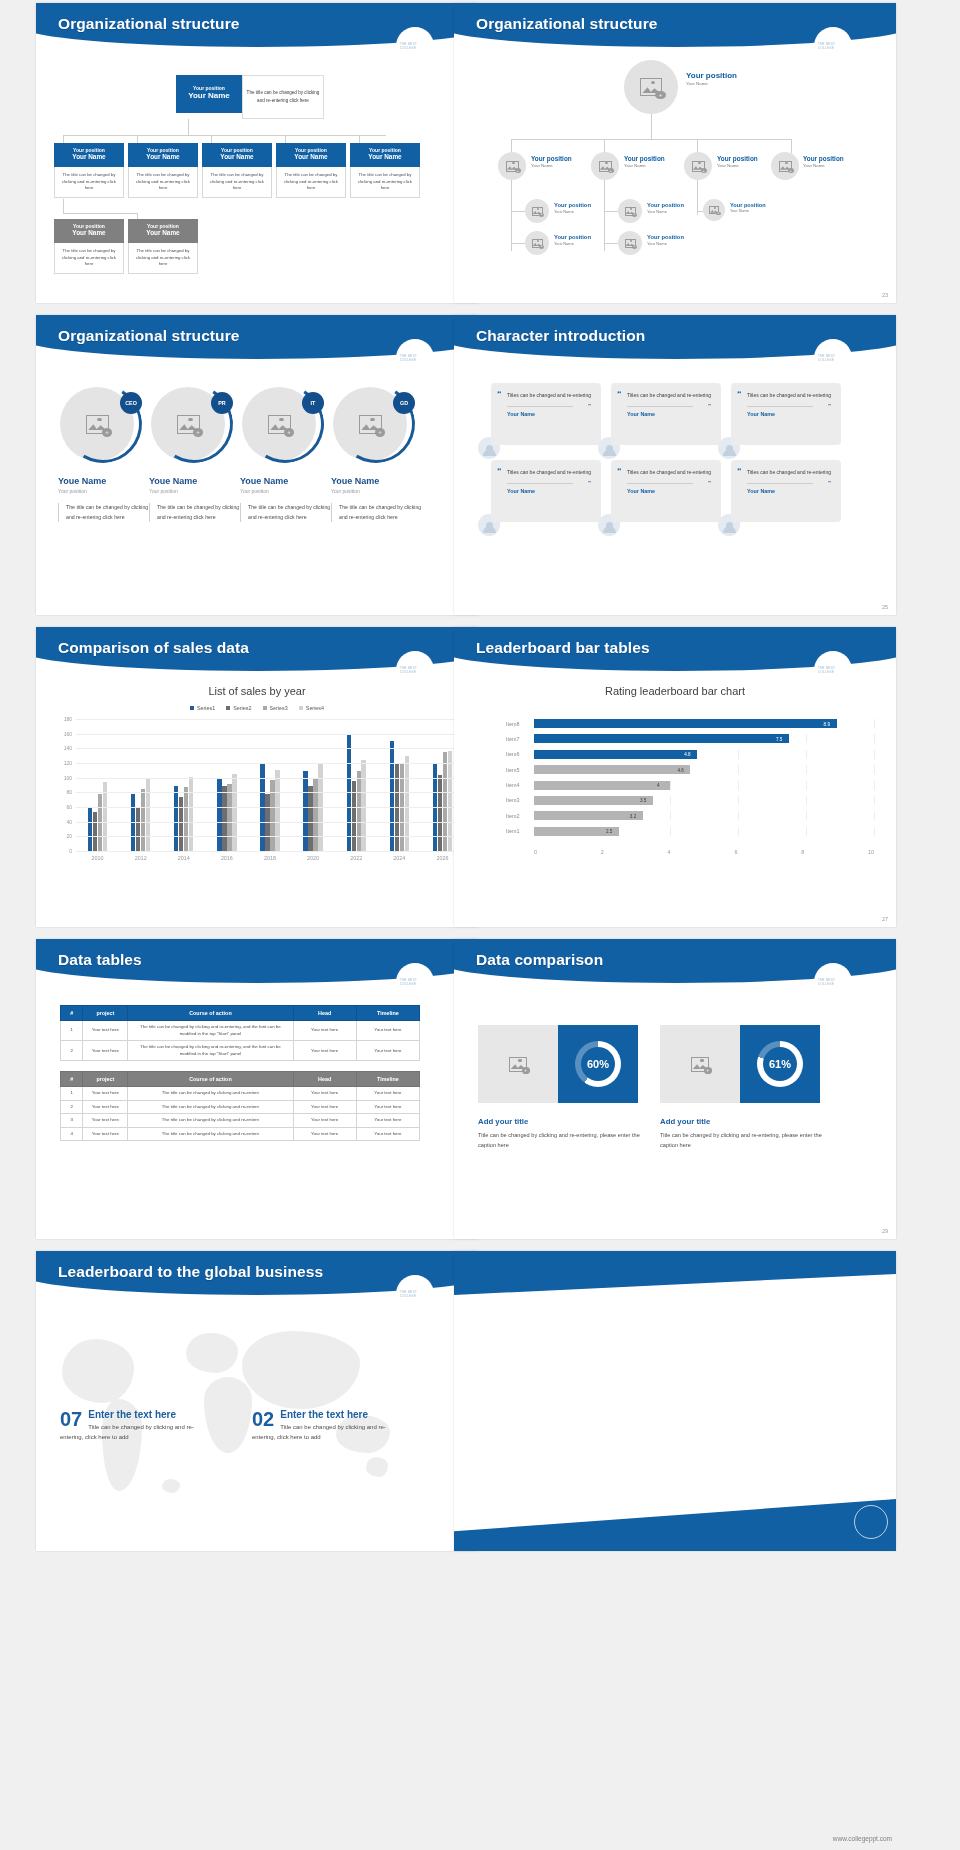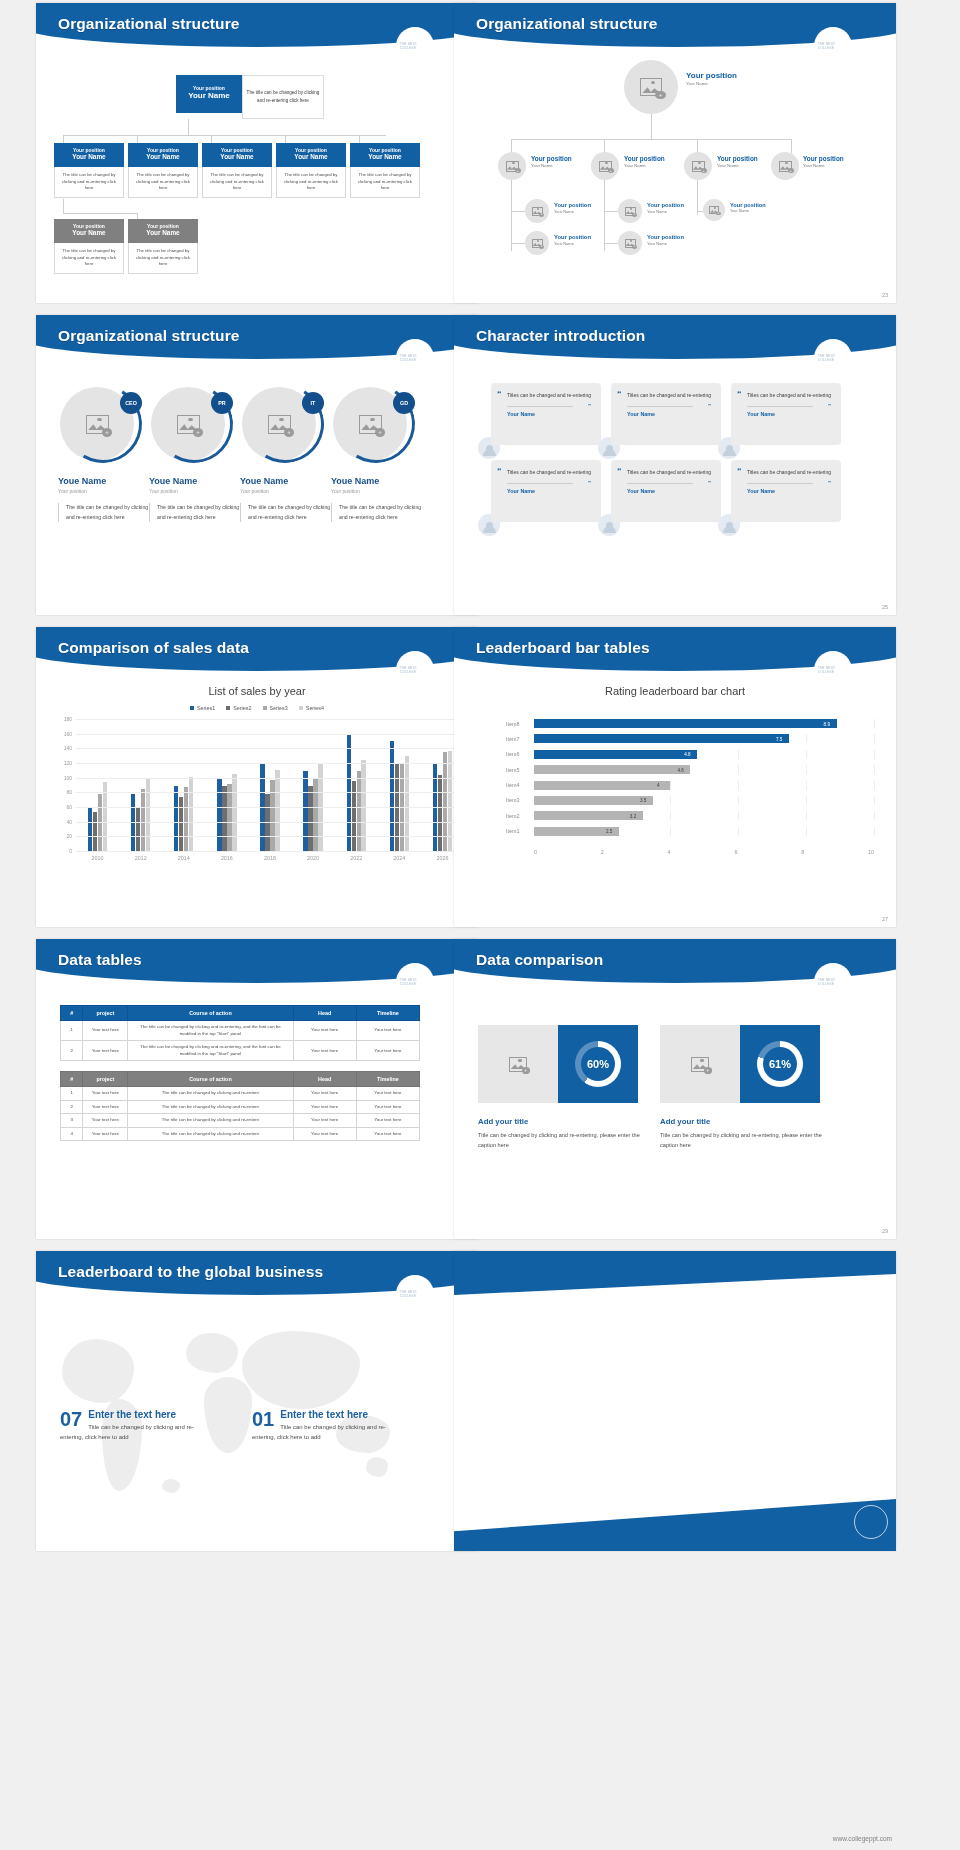--- a/index.html
+++ b/index.html
@@ -1014,21 +1014,21 @@
       <div class="blob" style="left:330px; top:160px; width:22px; height:20px;"></div>
       <div class="blob" style="left:126px; top:182px; width:18px; height:14px;"></div>
     </div>
 
     <div class="numitem" style="left:24px; top:158px;">
       <span class="bignum">07</span>
       <div class="h">Enter the text here</div>
       <div class="p">Title can be changed by clicking and re-entering, click here to add</div>
     </div>
     <div class="numitem" style="left:216px; top:158px;">
-      <span class="bignum">01</span>
+      <span class="bignum">02</span>
       <div class="h">Enter the text here</div>
       <div class="p">Title can be changed by clicking and re-entering, click here to add</div>
     </div>
 
     <div class="pgnum">30</div>
   </div>
 
   <div class="slide">
     <div class="ty-outer">
       <div class="ty-band"></div>

